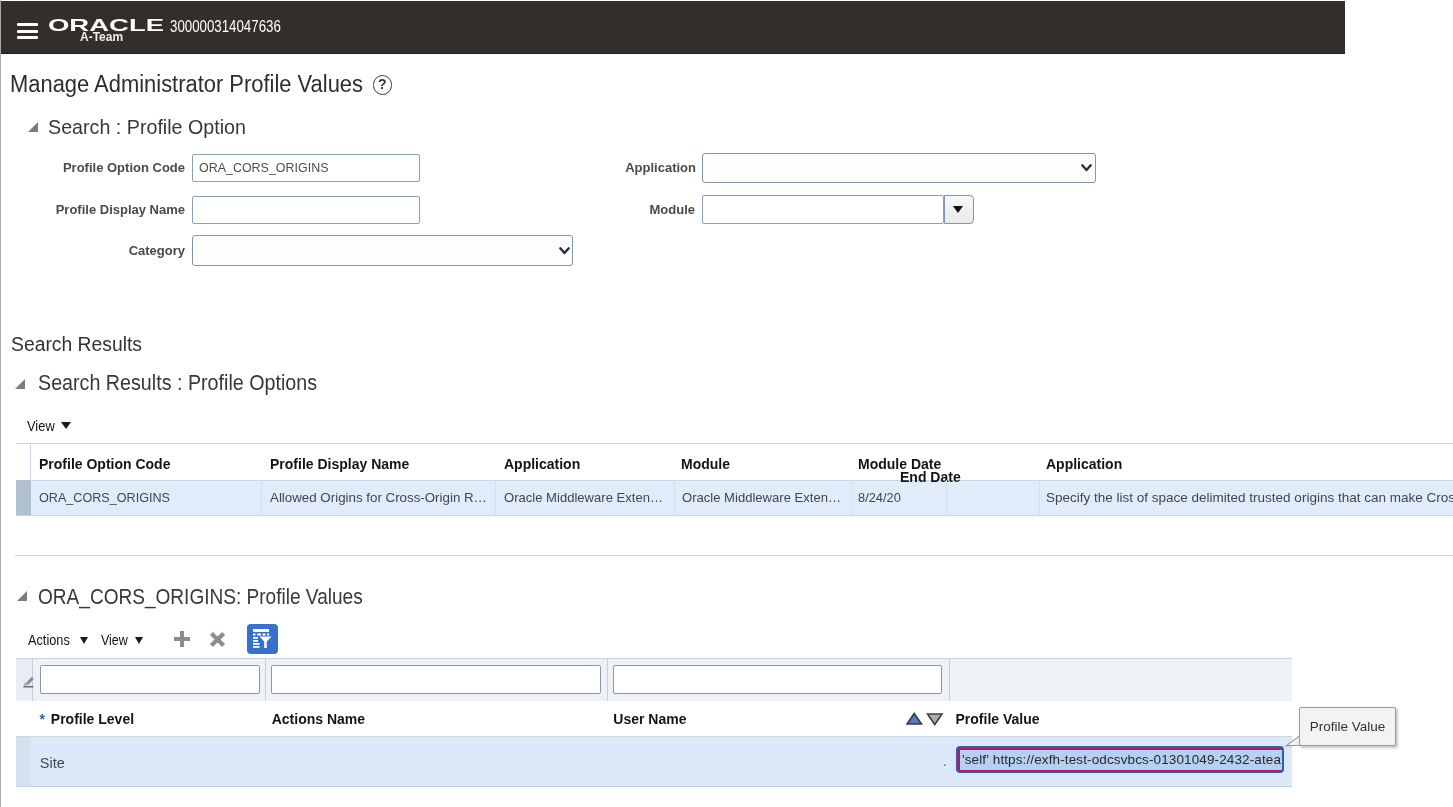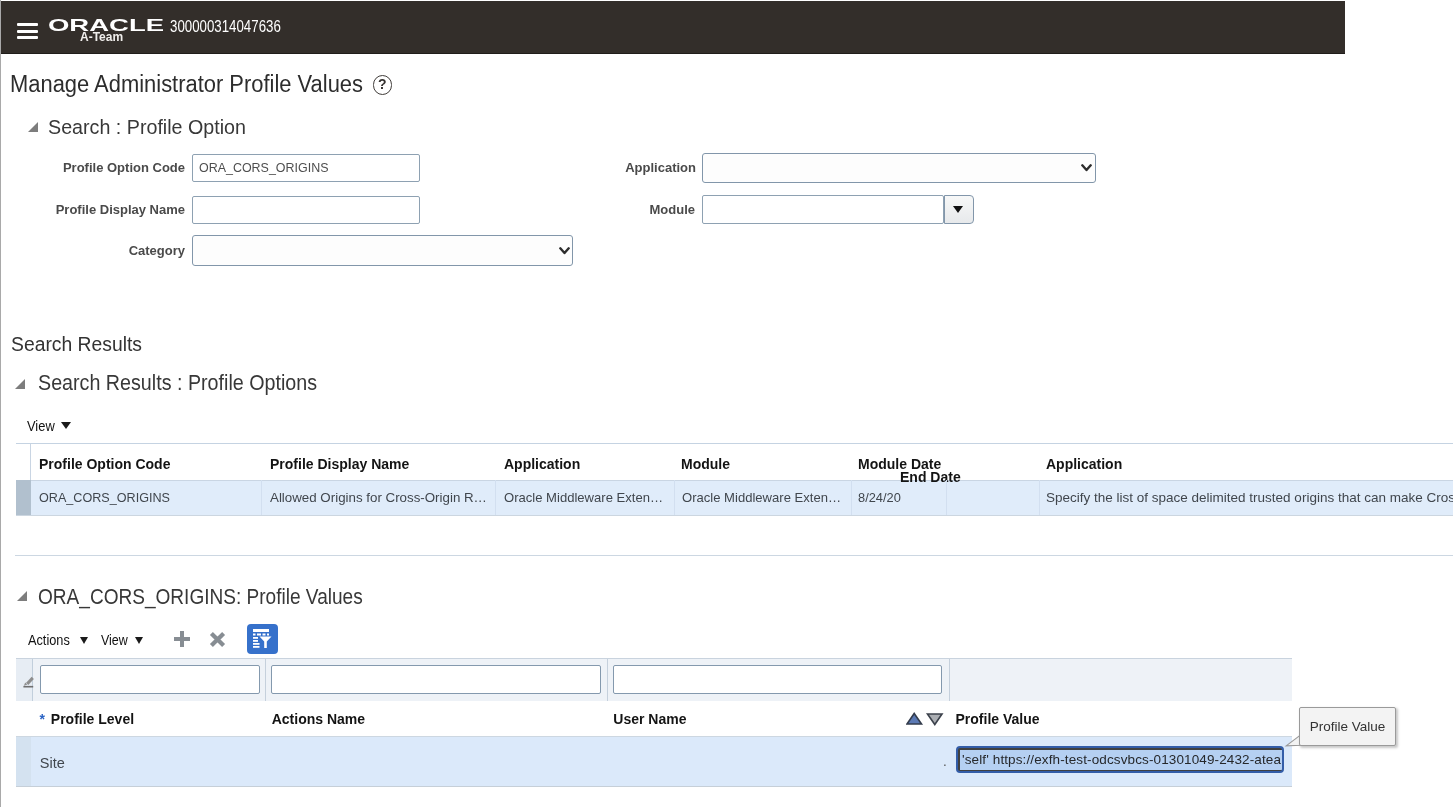--- a/index.html
+++ b/index.html
@@ -172,21 +172,21 @@
   </svg>
   <div class="thead" style="left:955.5px;top:710.5px;">Profile Value</div>
   <div class="hline" style="left:16px;top:735.5px;width:1276px;background:#cdd7e1;"></div>
 
   <div class="abs" style="left:16px;top:736.5px;width:1276px;height:49px;background:#dbe9fa;"></div>
   <div class="abs" style="left:16px;top:736.5px;width:15px;height:49px;background:#d4e2f0;"></div>
   <div class="hline" style="left:16px;top:785.5px;width:1276px;background:#c6cfd8;"></div>
   <div class="tcell" style="left:39.8px;top:754.6px;font-size:14.5px;">Site</div>
   <div class="tcell" style="left:943px;top:753.5px;color:#555;">.</div>
 
-  <div class="abs" style="left:956px;top:746px;width:328px;height:27px;background:#404040;border:2px solid #335da8;border-radius:4px;overflow:hidden;">
+  <div class="abs" style="left:956px;top:746px;width:328px;height:27px;background:#be185d;border:2px solid #335da8;border-radius:4px;overflow:hidden;">
     <span style="display:inline-block;margin:2px 0 0 2px;background:#b5d0f2;font-size:13.5px;letter-spacing:0.12px;color:#26282b;white-space:nowrap;padding:2px 2px 2.5px;">'self' https://exfh-test-odcsvbcs-01301049-2432-atea</span>
   </div>
 
   <svg class="abs" style="left:1283px;top:732px" width="20" height="17" viewBox="0 0 20 17">
     <path d="M18 2.6 L3.2 13.9 L18 13.2 Z" fill="#f3f3f3" stroke="#9a9a9a" stroke-width="1.1"></path>
   </svg>
   <div class="abs" style="left:1299px;top:706.5px;width:97px;height:39px;background:#f3f3f3;border:1px solid #9a9a9a;border-radius:2px;
        font-size:13.5px;color:#333;text-align:center;line-height:38px;box-shadow:1.5px 1.5px 2.5px rgba(0,0,0,0.22);">Profile Value</div>
 
 </div>

